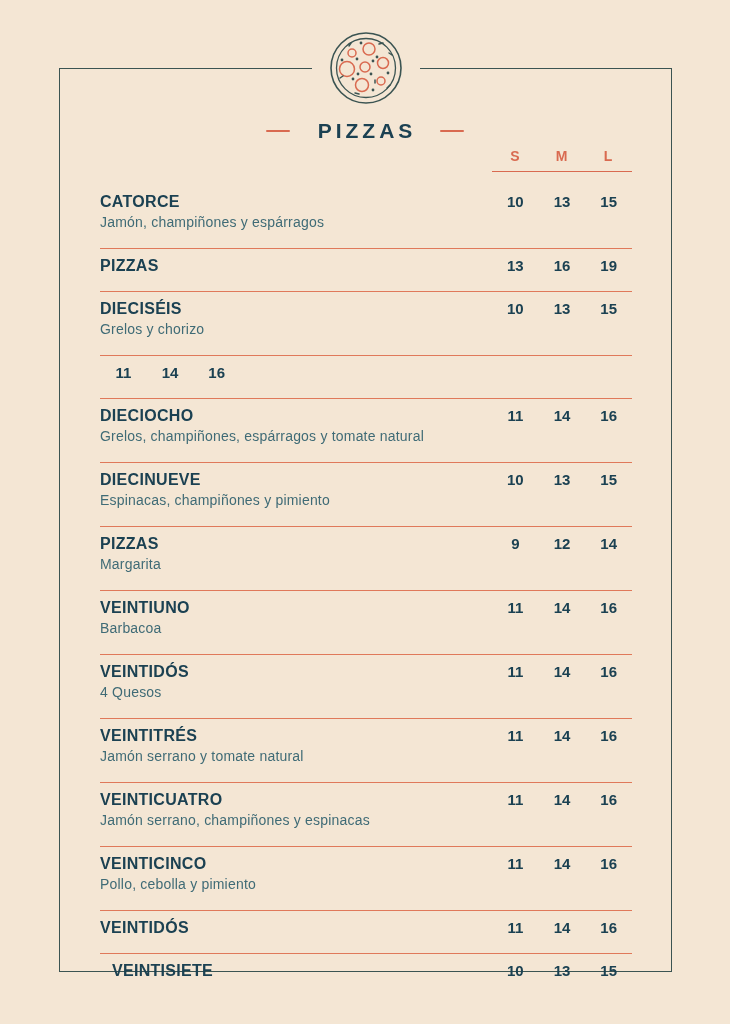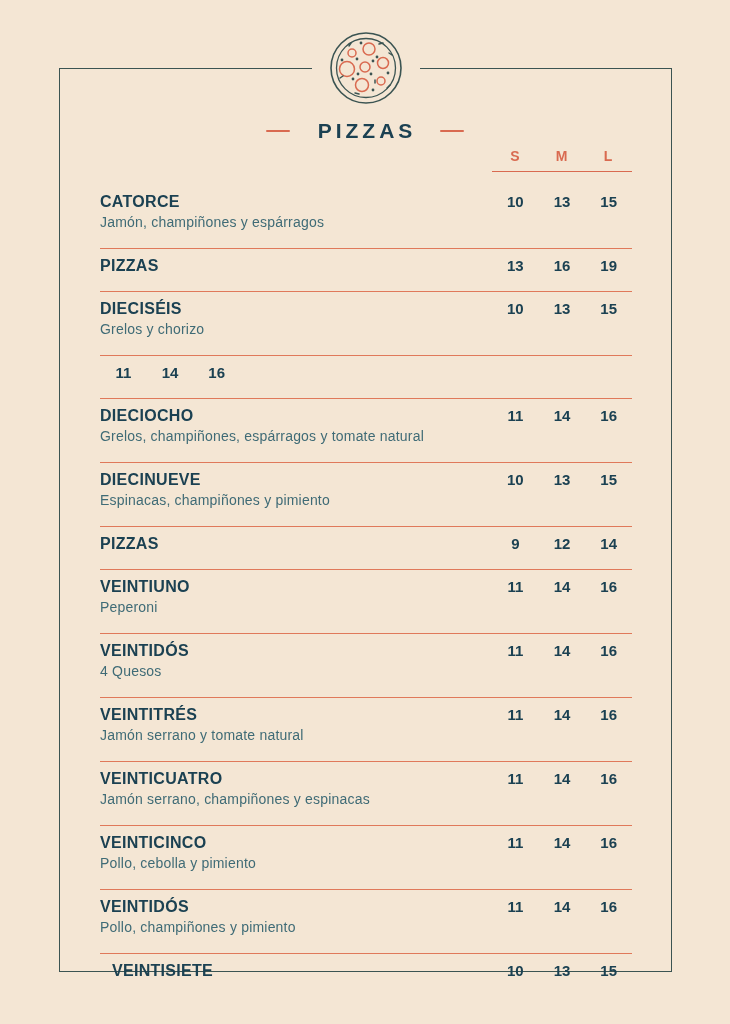--- a/index.html
+++ b/index.html
@@ -204,32 +204,33 @@
     <div class="prices">
       <span class="price">10</span>
       <span class="price">13</span>
       <span class="price">15</span>
     </div>
   </div>
 
   <div class="item">
     <div class="item-left">
       <div class="item-name">PIZZAS</div>
+      <div class="item-desc">Margarita</div>
     </div>
     <div class="prices">
       <span class="price">9</span>
       <span class="price">12</span>
       <span class="price">14</span>
     </div>
   </div>
 
   <div class="item">
     <div class="item-left">
       <div class="item-name">VEINTIUNO</div>
-      <div class="item-desc">Peperoni</div>
+      <div class="item-desc">Barbacoa</div>
     </div>
     <div class="prices">
       <span class="price">11</span>
       <span class="price">14</span>
       <span class="price">16</span>
     </div>
   </div>
 
   <div class="item">
     <div class="item-left">
@@ -275,21 +276,20 @@
     <div class="prices">
       <span class="price">11</span>
       <span class="price">14</span>
       <span class="price">16</span>
     </div>
   </div>
 
   <div class="item">
     <div class="item-left">
       <div class="item-name">VEINTIDÓS</div>
-      <div class="item-desc">Pollo, champiñones y pimiento</div>
     </div>
     <div class="prices">
       <span class="price">11</span>
       <span class="price">14</span>
       <span class="price">16</span>
     </div>
   </div>
 
   <div class="item">
     <div class="item-left">

